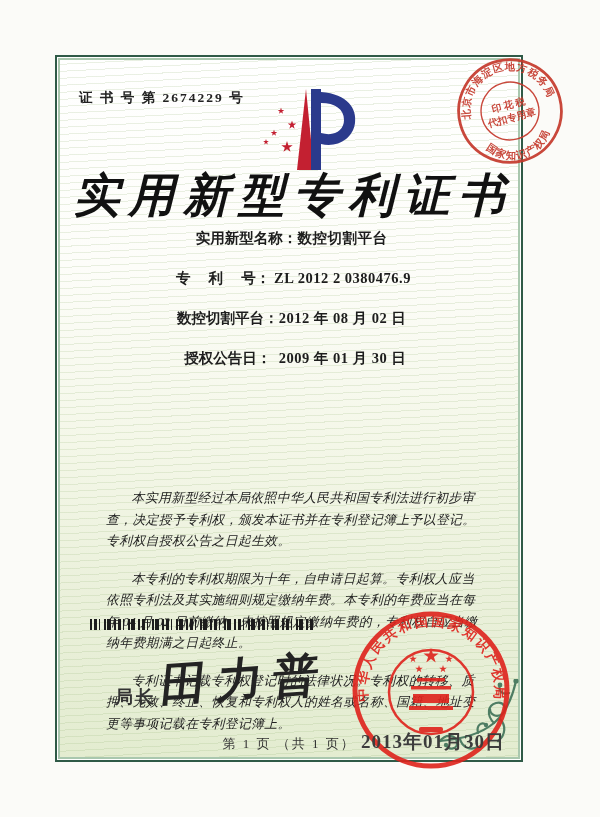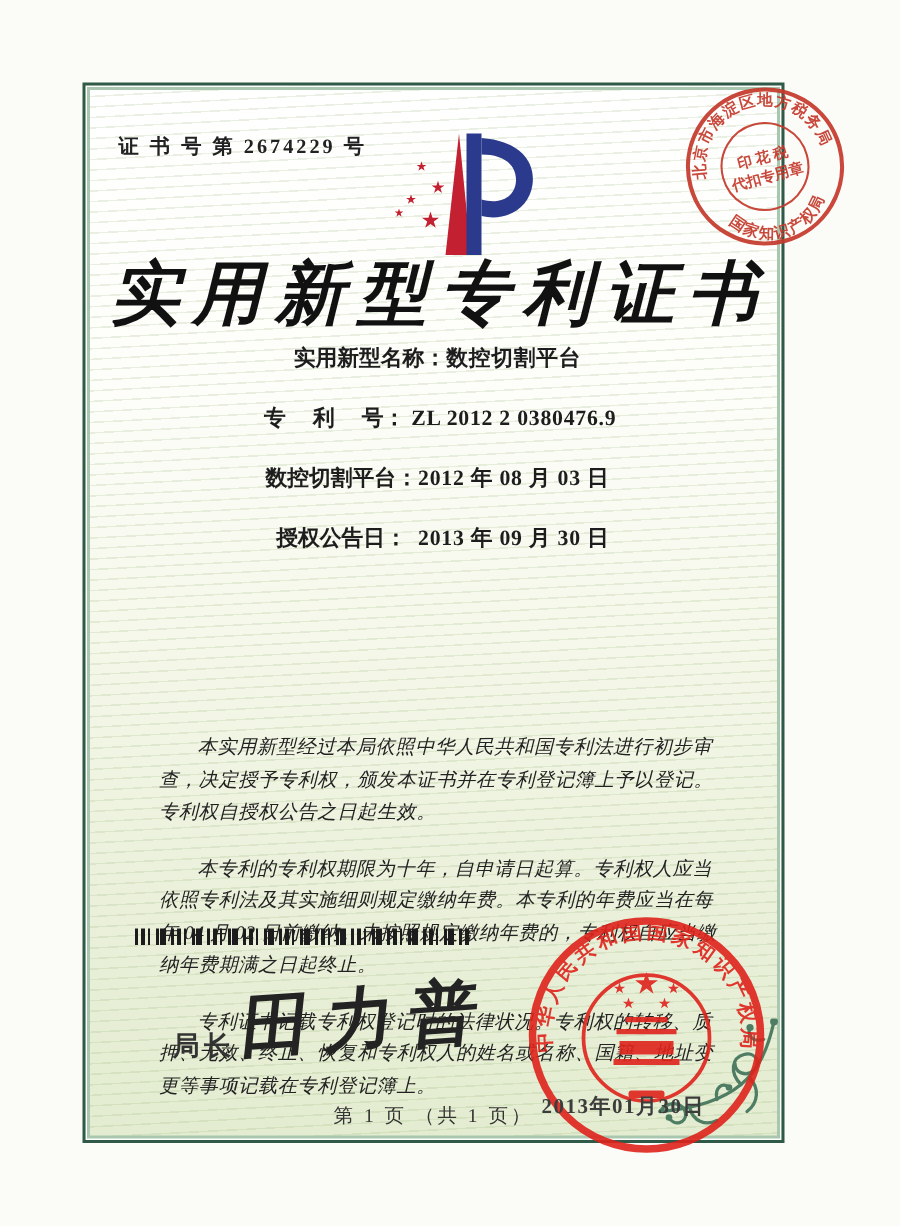--- a/index.html
+++ b/index.html
@@ -76,21 +76,21 @@
   .tax-stamp{
     position:absolute;left:454px;top:55px;width:112px;height:112px;
     transform:rotate(-15deg);opacity:0.92;
   }
   .official-seal{
     position:absolute;left:351px;top:610px;width:160px;height:160px;
     opacity:0.90;
   }
   .issue-date{
     position:absolute;left:361px;top:729px;
-    font-size:14px;font-weight:bold;color:#3c3c3c;letter-spacing:1px;
+    font-size:19px;font-weight:bold;color:#3c3c3c;letter-spacing:1px;
     z-index:5;
   }
   .seal-arc-text{font-size:13.5px;font-weight:bold;letter-spacing:2.5px;
     font-family:"Liberation Serif","DejaVu Serif",serif;}
   .stamp-arc-text{font-size:11px;font-weight:bold;letter-spacing:1px;
     font-family:"Liberation Serif","DejaVu Serif",serif;}
   .stamp-center{font-size:10.5px;font-weight:bold;
     font-family:"Liberation Serif","DejaVu Serif",serif;}
 </style>
 </head>
@@ -126,24 +126,24 @@
     <h1 class="title">实用新型专利证书</h1>
 
     <div class="fields">
       <div class="field-row">
         <span class="flabel">实用新型名称：</span><span class="fvalue">数控切割平台</span>
       </div>
       <div class="field-row">
         <span class="flabel">专　 利 　号：</span><span class="fvalue">ZL 2012 2 0380476.9</span>
       </div>
       <div class="field-row">
-        <span class="flabel">数控切割平台：</span><span class="fvalue">2012 年 08 月 03 日</span>
-      </div>
-      <div class="field-row">
-        <span class="flabel">授权公告日：</span><span class="fvalue">2013 年 09 月 30 日</span>
+        <span class="flabel">数控切割平台：</span><span class="fvalue">2012 年 08 月 02 日</span>
+      </div>
+      <div class="field-row">
+        <span class="flabel">授权公告日：</span><span class="fvalue">2009 年 01 月 30 日</span>
       </div>
     </div>
 
     <div class="paras">
       <p>本实用新型经过本局依照中华人民共和国专利法进行初步审查，决定授予专利权，颁发本证书并在专利登记簿上予以登记。专利权自授权公告之日起生效。</p>
       <p>本专利的专利权期限为十年，自申请日起算。专利权人应当依照专利法及其实施细则规定缴纳年费。本专利的年费应当在每年 04 月 02 日前缴纳。未按照规定缴纳年费的，专利权自应当缴纳年费期满之日起终止。</p>
       <p>专利证书记载专利权登记时的法律状况。专利权的转移、质押、无效、终止、恢复和专利权人的姓名或名称、国籍、地址变更等事项记载在专利登记簿上。</p>
     </div>
 
     <div class="barcode"></div>

